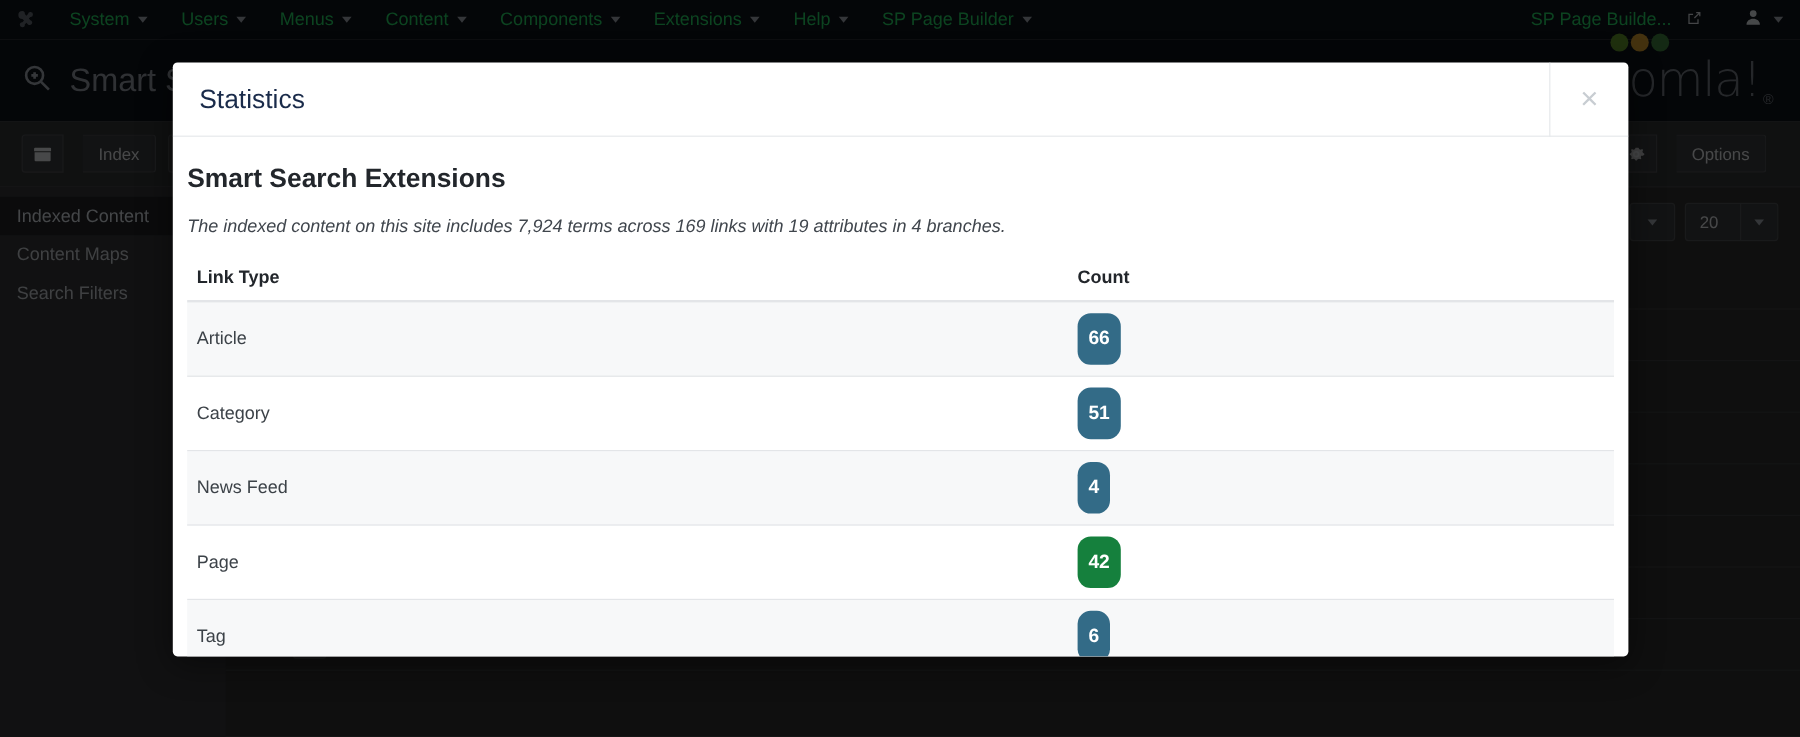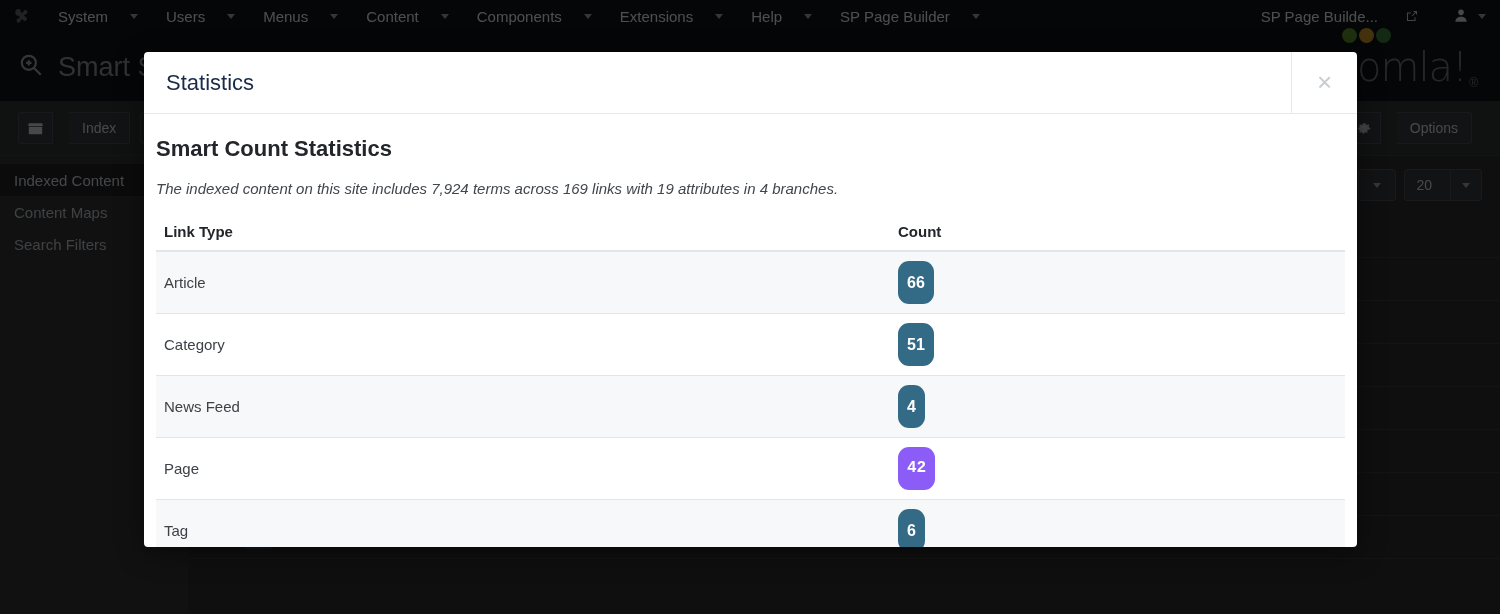--- a/index.html
+++ b/index.html
@@ -24,22 +24,22 @@
     color: #cfd3d8;
     font-size: 15px;
   }
   .joomla-mark {
     width: 44px; height: 33px;
     display: flex; align-items: center; justify-content: center;
     color: #5d646d;
   }
   .menu-item {
     padding: 0 14px; height: 33px;
-    display: flex; align-items: center; gap: 22px;
-    color: #e5e5e5; font-size: 15px; white-space: nowrap;
+    display: flex; align-items: center; gap: 7px;
+    color: #22c55e; font-size: 15px; white-space: nowrap;
   }
   .caret {
     width: 0; height: 0;
     border-left: 4px solid transparent;
     border-right: 4px solid transparent;
     border-top: 5px solid #9aa0a8;
   }
   .adminbar-right {
     margin-left: auto; display: flex; align-items: center; padding-right: 14px;
   }
@@ -447,21 +447,21 @@
   </div>
 </div>
 
 <div class="modal">
   <div class="modal-header">
     <div class="modal-title">Statistics</div>
     <button class="modal-close">×</button>
   </div>
 
   <div class="modal-body">
-    <h1 class="stats-h1">Smart Count Statistics</h1>
+    <h1 class="stats-h1">Smart Search Extensions</h1>
     <p class="stats-desc">The indexed content on this site includes 7,924 terms across 169 links with 19 attributes in 4 branches.</p>
 
     <table class="stats">
       <thead>
         <tr>
           <th>Link Type</th>
           <th class="count-col">Count</th>
         </tr>
       </thead>
       <tbody>
@@ -479,21 +479,21 @@
         </tr>
         <tr>
           <td>News Feed</td>
           <td>
             <span class="badge" style="background: rgb(51, 107, 135);">4</span>
           </td>
         </tr>
         <tr>
           <td>Page</td>
           <td>
-            <span class="badge" style="background: #8b5cf6; font-family: Liberation Mono, monospace;">42</span>
+            <span class="badge" style="background: #15803d;">42</span>
           </td>
         </tr>
         <tr>
           <td>Tag</td>
           <td>
             <span class="badge" style="background: rgb(51, 107, 135);">6</span>
           </td>
         </tr>
         <tr class="total-row">
           <td>Total</td>

